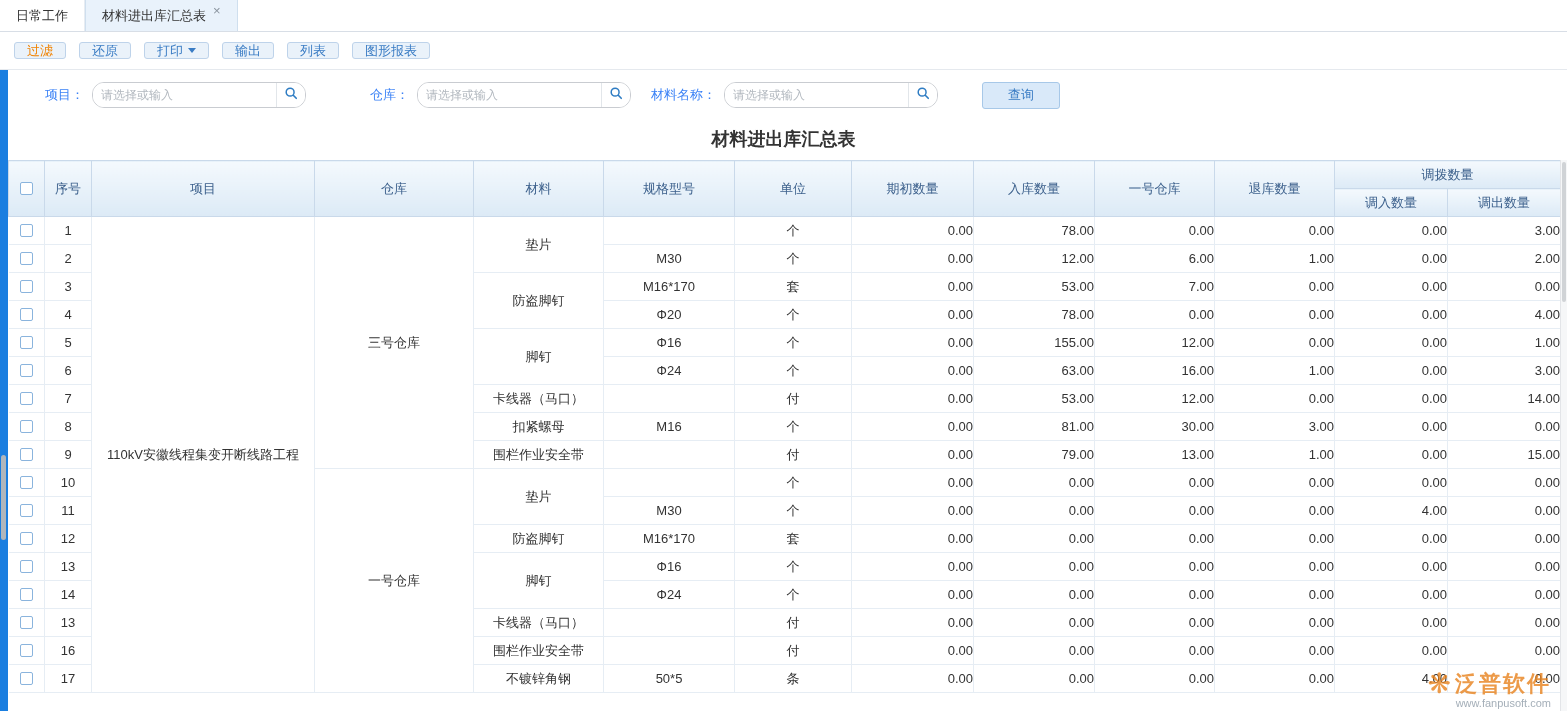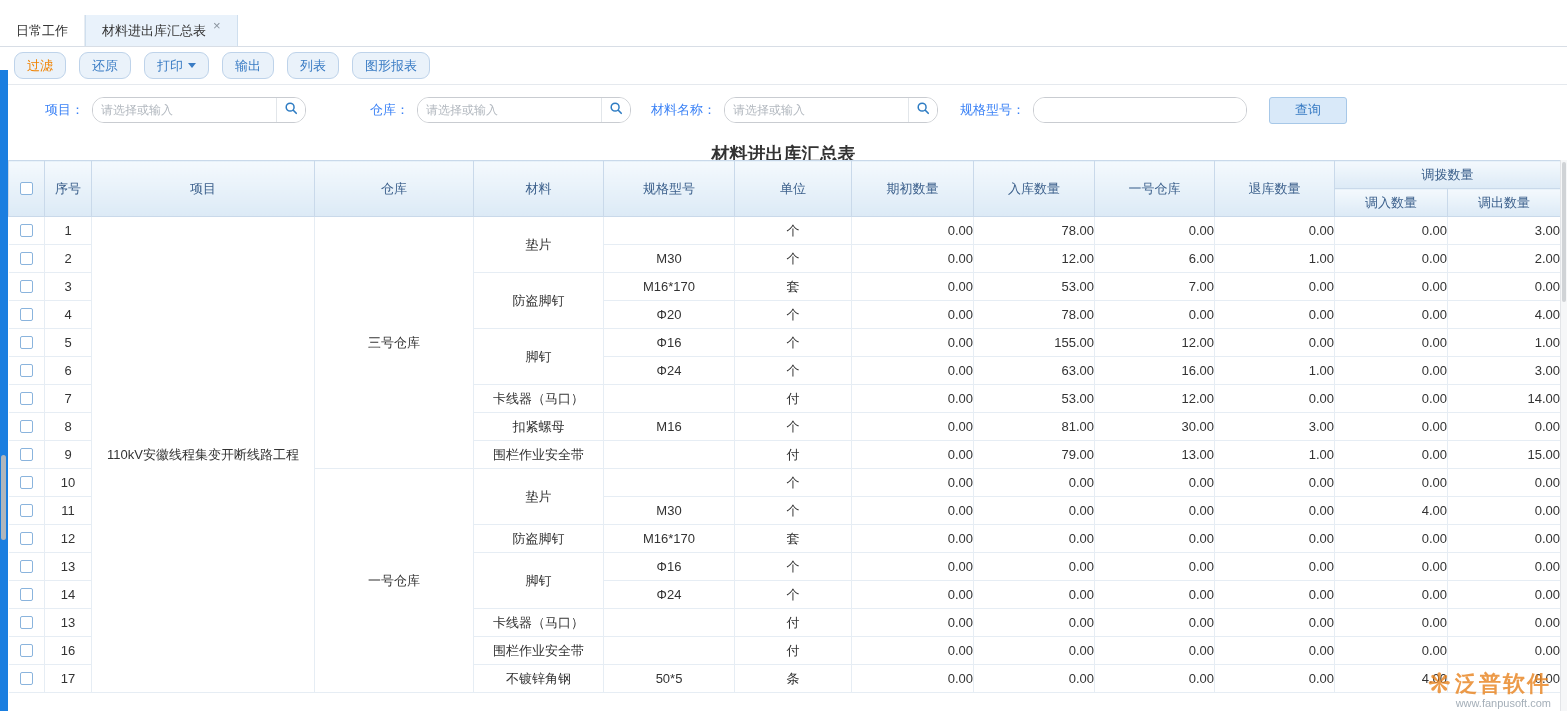--- a/index.html
+++ b/index.html
@@ -1,29 +1,29 @@
 <!DOCTYPE html>
 <html><head>
 <meta charset="utf-8">
 <style>
   * { box-sizing: border-box; margin: 0; padding: 0; }
   body { font-family: "Liberation Sans", "DejaVu Sans", sans-serif; background:#fff; }
   .app { position:relative; width:1567px; height:711px; background:#fff; overflow:hidden; }
 
   
-  .tabbar { height:32px; display:flex; align-items:stretch; background:#fff; border-bottom:1px solid #d8dee6;margin-top:15px; }
+  .tabbar { height:32px; display:flex; align-items:stretch; background:#fff; border-bottom:1px solid #d8dee6; }
   .tab { display:flex; align-items:center; padding:0 16px; font-size:13px; color:#333; cursor:pointer;
          border-right:1px solid #e7ecf2; position:relative; }
   .tab.active { background:#e9f2fb; border-left:1px solid #cfdfee; border-right:1px solid #cfdfee; }
   .tab .close { color:#8a949e; font-size:13px; line-height:1; margin-left:7px; align-self:flex-start; margin-top:4px; cursor:pointer; }
 
   
   .toolbar { height:38px; display:flex; align-items:center; gap:13px; padding:0 14px; border-bottom:1px solid #e5e9ee; background:#fff; }
-  .tbtn { height:27px; padding:0 12px; display:inline-flex; align-items:center; gap:5px; background:#eaf2fa;
-          border:1px solid #bed3ea; border-radius:9px; color:#3a7cc4; font-size:13px; cursor:pointer; white-space:nowrap; }
+  .tbtn { height:17px; padding:0 12px; display:inline-flex; align-items:center; gap:5px; background:#eaf2fa;
+          border:1px solid #bed3ea; border-radius:3px; color:#3a7cc4; font-size:13px; cursor:pointer; white-space:nowrap; }
   .tbtn.accent-orange { color:#f08200; }
   .caret { width:0; height:0; border-left:4px solid transparent; border-right:4px solid transparent; border-top:5px solid #3a7cc4; display:inline-block; }
 
   
   .filterbar { height:50px; display:flex; align-items:center; padding-left:45px; background:#fff; }
   .ffield { display:flex; align-items:center; }
   .flabel { font-size:13px; color:#3b82f6; margin-right:8px; white-space:nowrap; }
   .finput { position:relative; width:214px; height:26px; border:1px solid #c9ccd1; border-radius:12px; background:#fff; display:flex; align-items:center; overflow:hidden; }
   .finput input { border:none; outline:none; flex:1; height:100%; padding:0 8px; font-size:12px; color:#333; min-width:0; font-family:inherit; }
   .finput input::placeholder { color:#b2b8bf; }
@@ -124,26 +124,20 @@
         <div class="finput">
           <input type="text" placeholder="请选择或输入" style="">
           <span class="search-btn">
             <span><svg width="14" height="14" viewBox="0 0 16 16">
                 <circle cx="7" cy="7" r="4.5" fill="none" stroke="#2e7cc3" stroke-width="1.7"></circle>
                 <line x1="10.6" y1="10.6" x2="14" y2="14" stroke="#2e7cc3" stroke-width="1.9" stroke-linecap="round"></line>
               </svg></span>
           </span>
         </div>
       </div>
-      <div class="ffield">
-        <span class="flabel">规格型号：</span>
-        <div class="finput">
-          <input type="text" placeholder="" style="">
-        </div>
-      </div>
       <button class="query-btn" style="margin-left: 22px;">查询</button>
     </div>
 
   <div class="report-title">材料进出库汇总表</div>
 
   <div class="table-wrap">
     <table class="grid">
       <colgroup>
           <col style="width: 36px;">
           <col style="width: 47px;">

